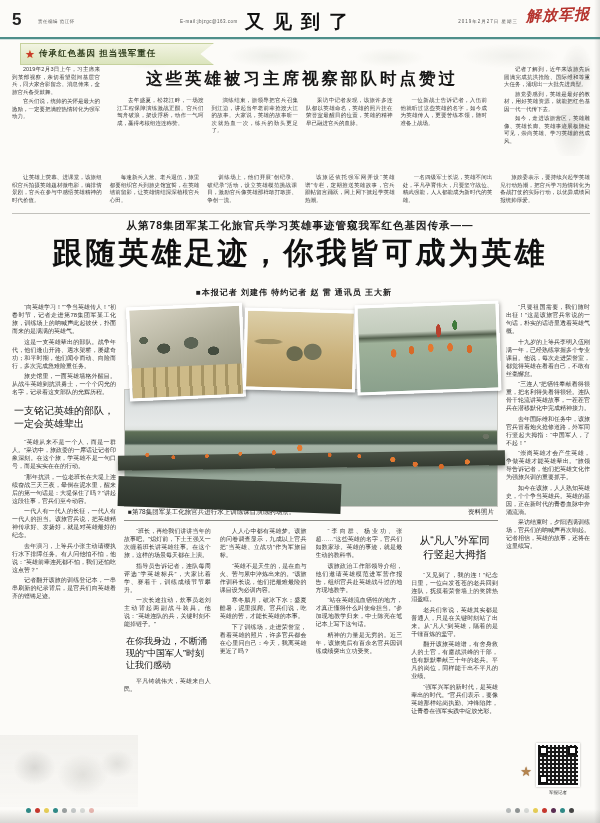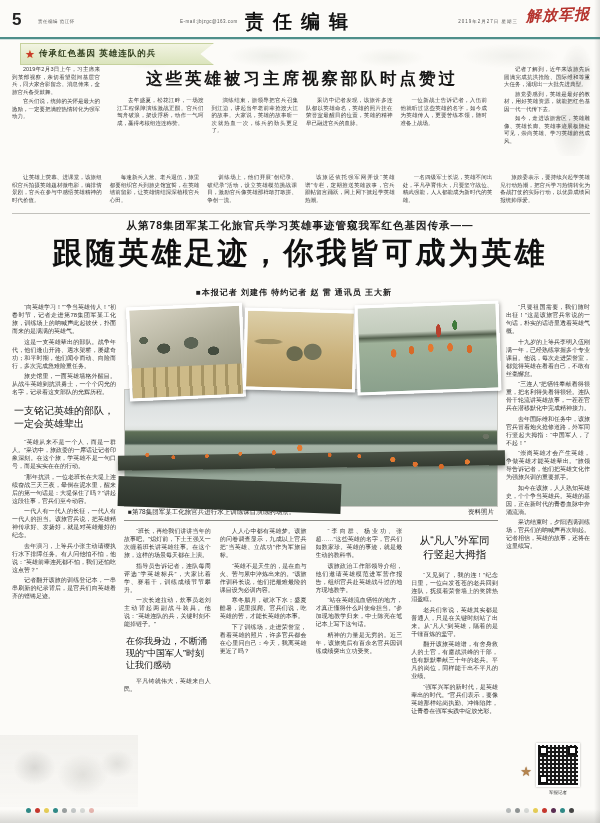--- a/index.html
+++ b/index.html
@@ -150,33 +150,33 @@
 </style>
 </head>
 <body>
 
 <div class="page">
 
   <div class="hdr">
     <span class="pageno">5</span>
     <span class="hsmall editor">责任编辑 范江怀</span>
     <span class="hsmall email">E-mail:jbjzgc@163.com</span>
-    <span class="sectitle">责任编辑</span>
+    <span class="sectitle">又见到了</span>
     <span class="hdate">2019年2月27日 星期三</span>
     <span class="masthead">解放军报</span>
   </div>
   <div class="hrule"></div>
 
   <div class="wm wm-top"></div>
   <div class="wm wm-corner"></div>
   <div class="wm wm-bottom"></div>
 
   <div class="badge">
     <span class="badge-star">★</span>
-    <span class="badge-label">传承红色基因 英雄连队的兵</span>
+    <span class="badge-label">传承红色基因 担当强军重任</span>
   </div>
 
   <div class="topstory">
     <div class="ts-grid">
       <div class="ts-side t55 colbox">
           <p>2019年2月3日上午，习主席来到某部视察，亲切看望慰问基层官兵，同大家合影留念。消息传来，全旅官兵备受鼓舞。</p>
           <p>官兵们说，统帅的关怀是最大的激励，一定要把满腔热情转化为强军动力。</p>
         </div>
       <div>
         <div class="ts-headline">这些英雄被习主席视察部队时点赞过</div>

